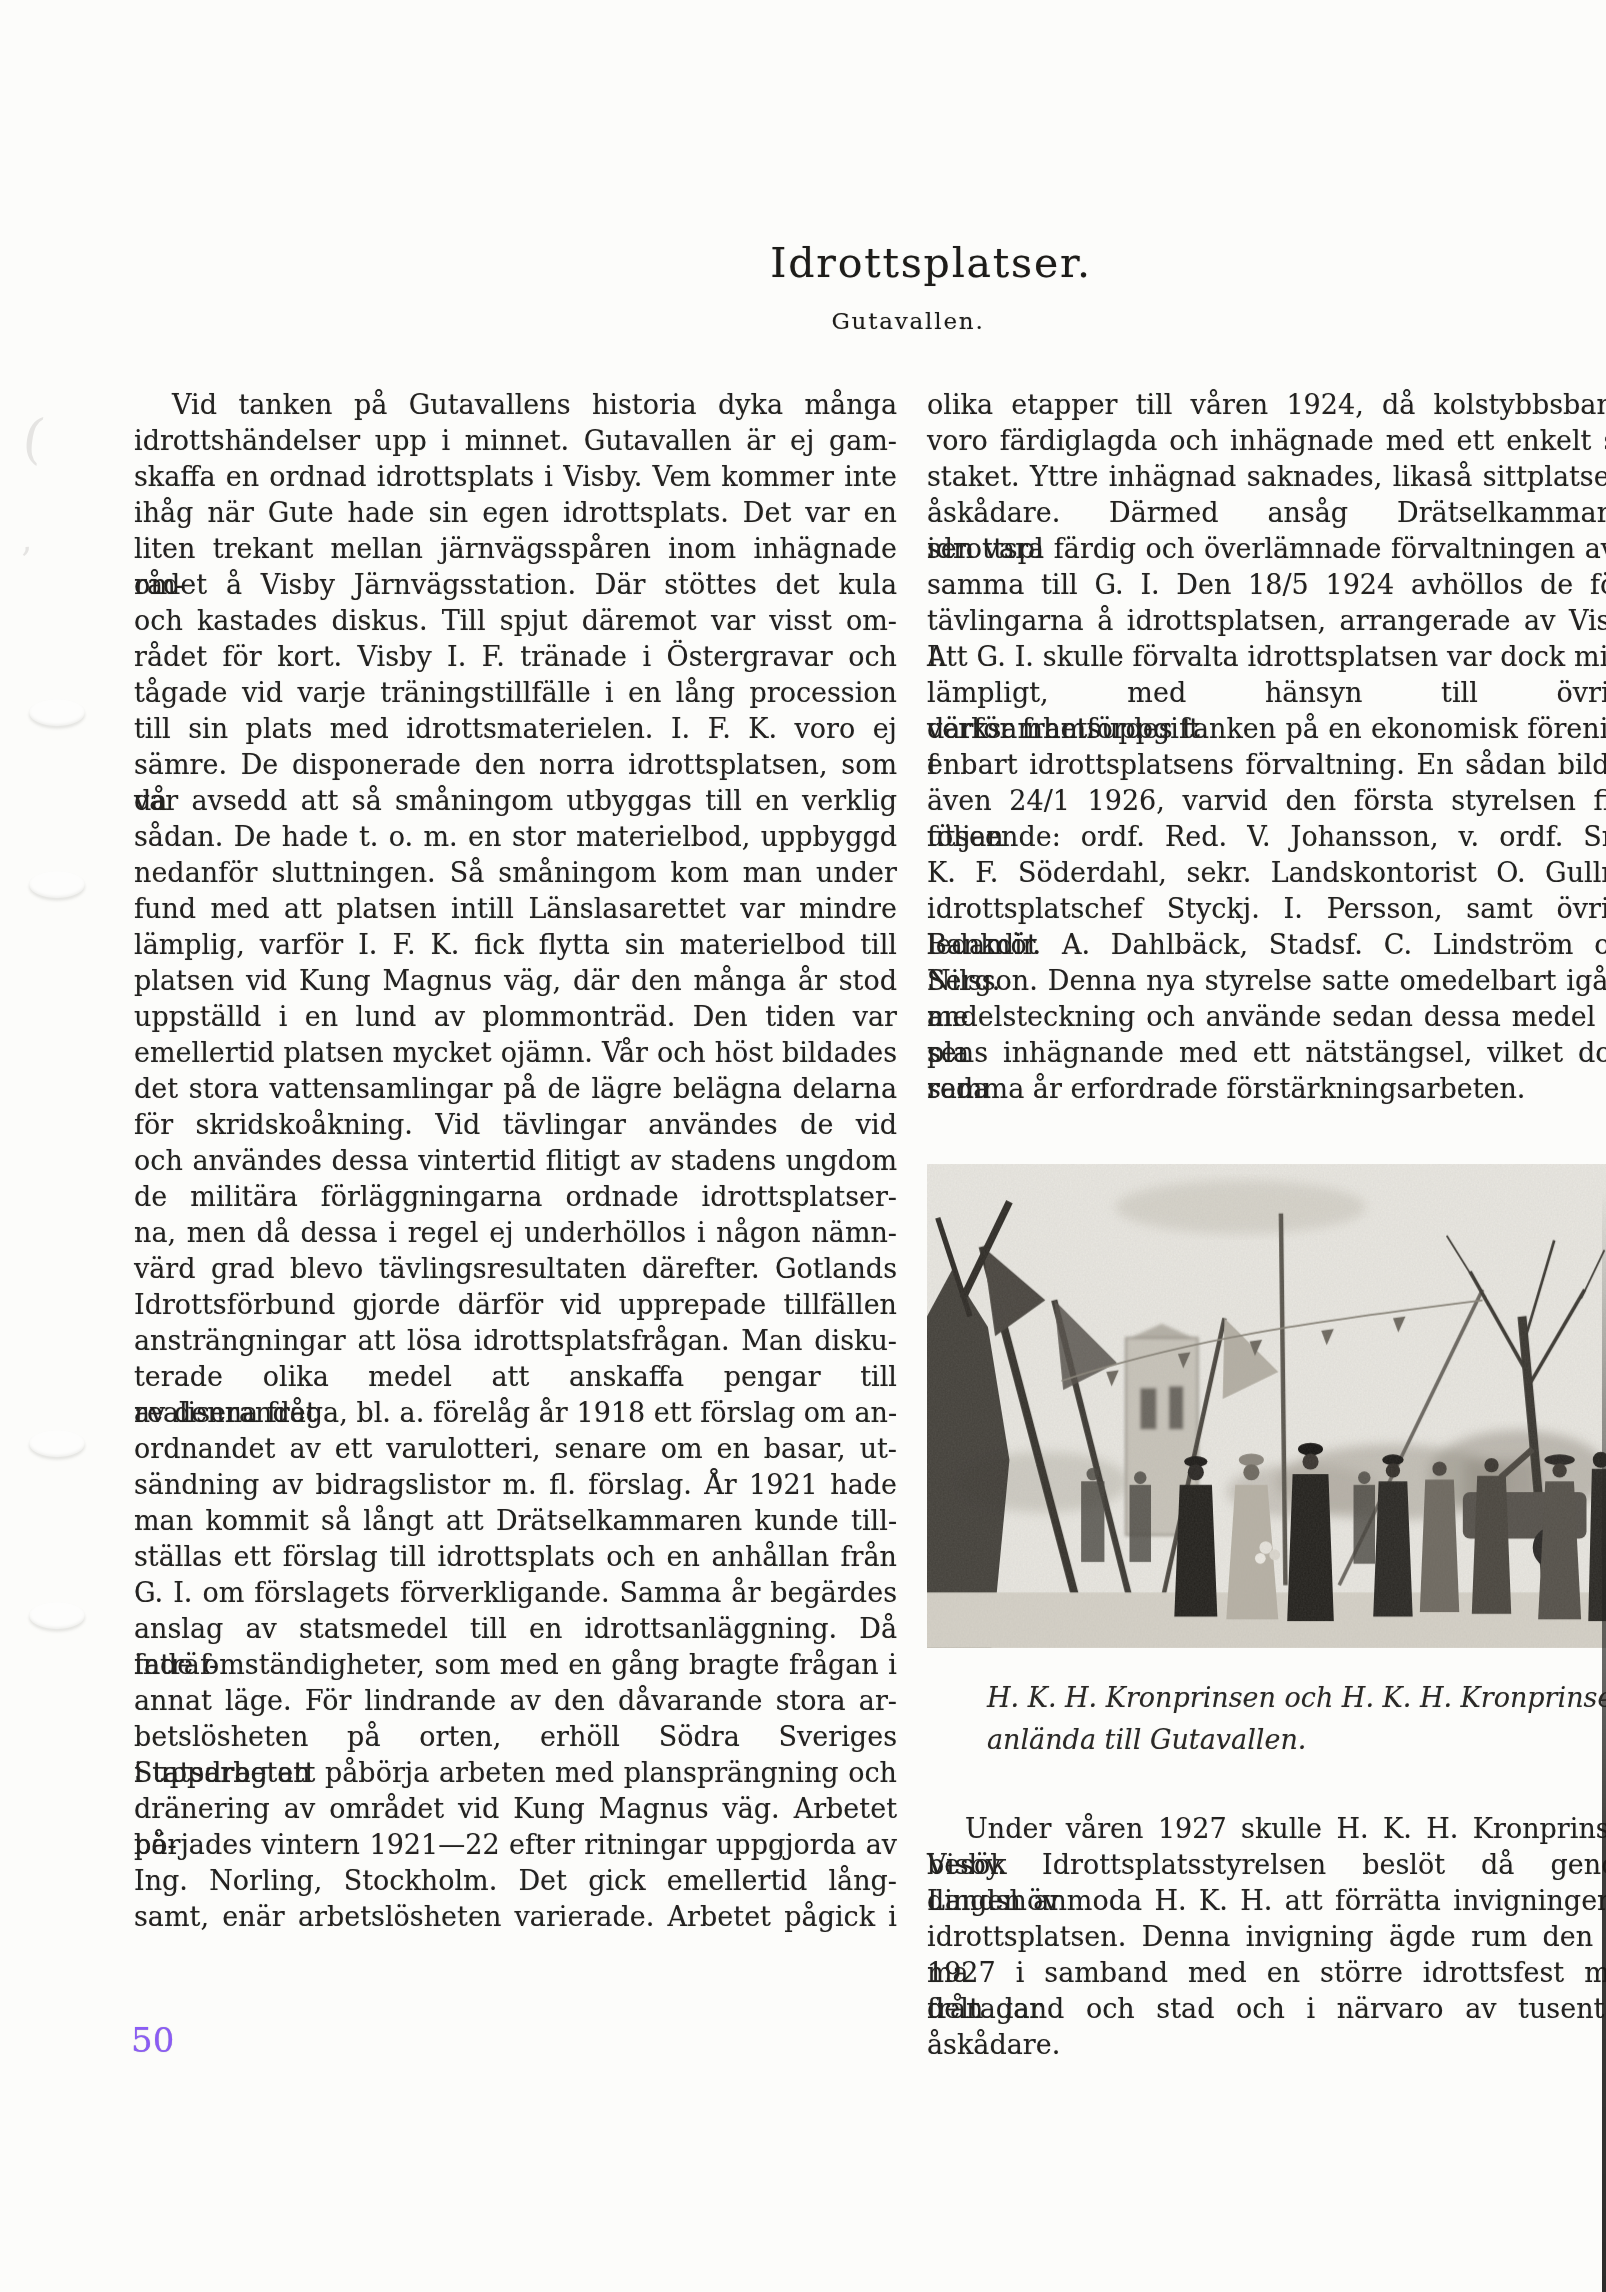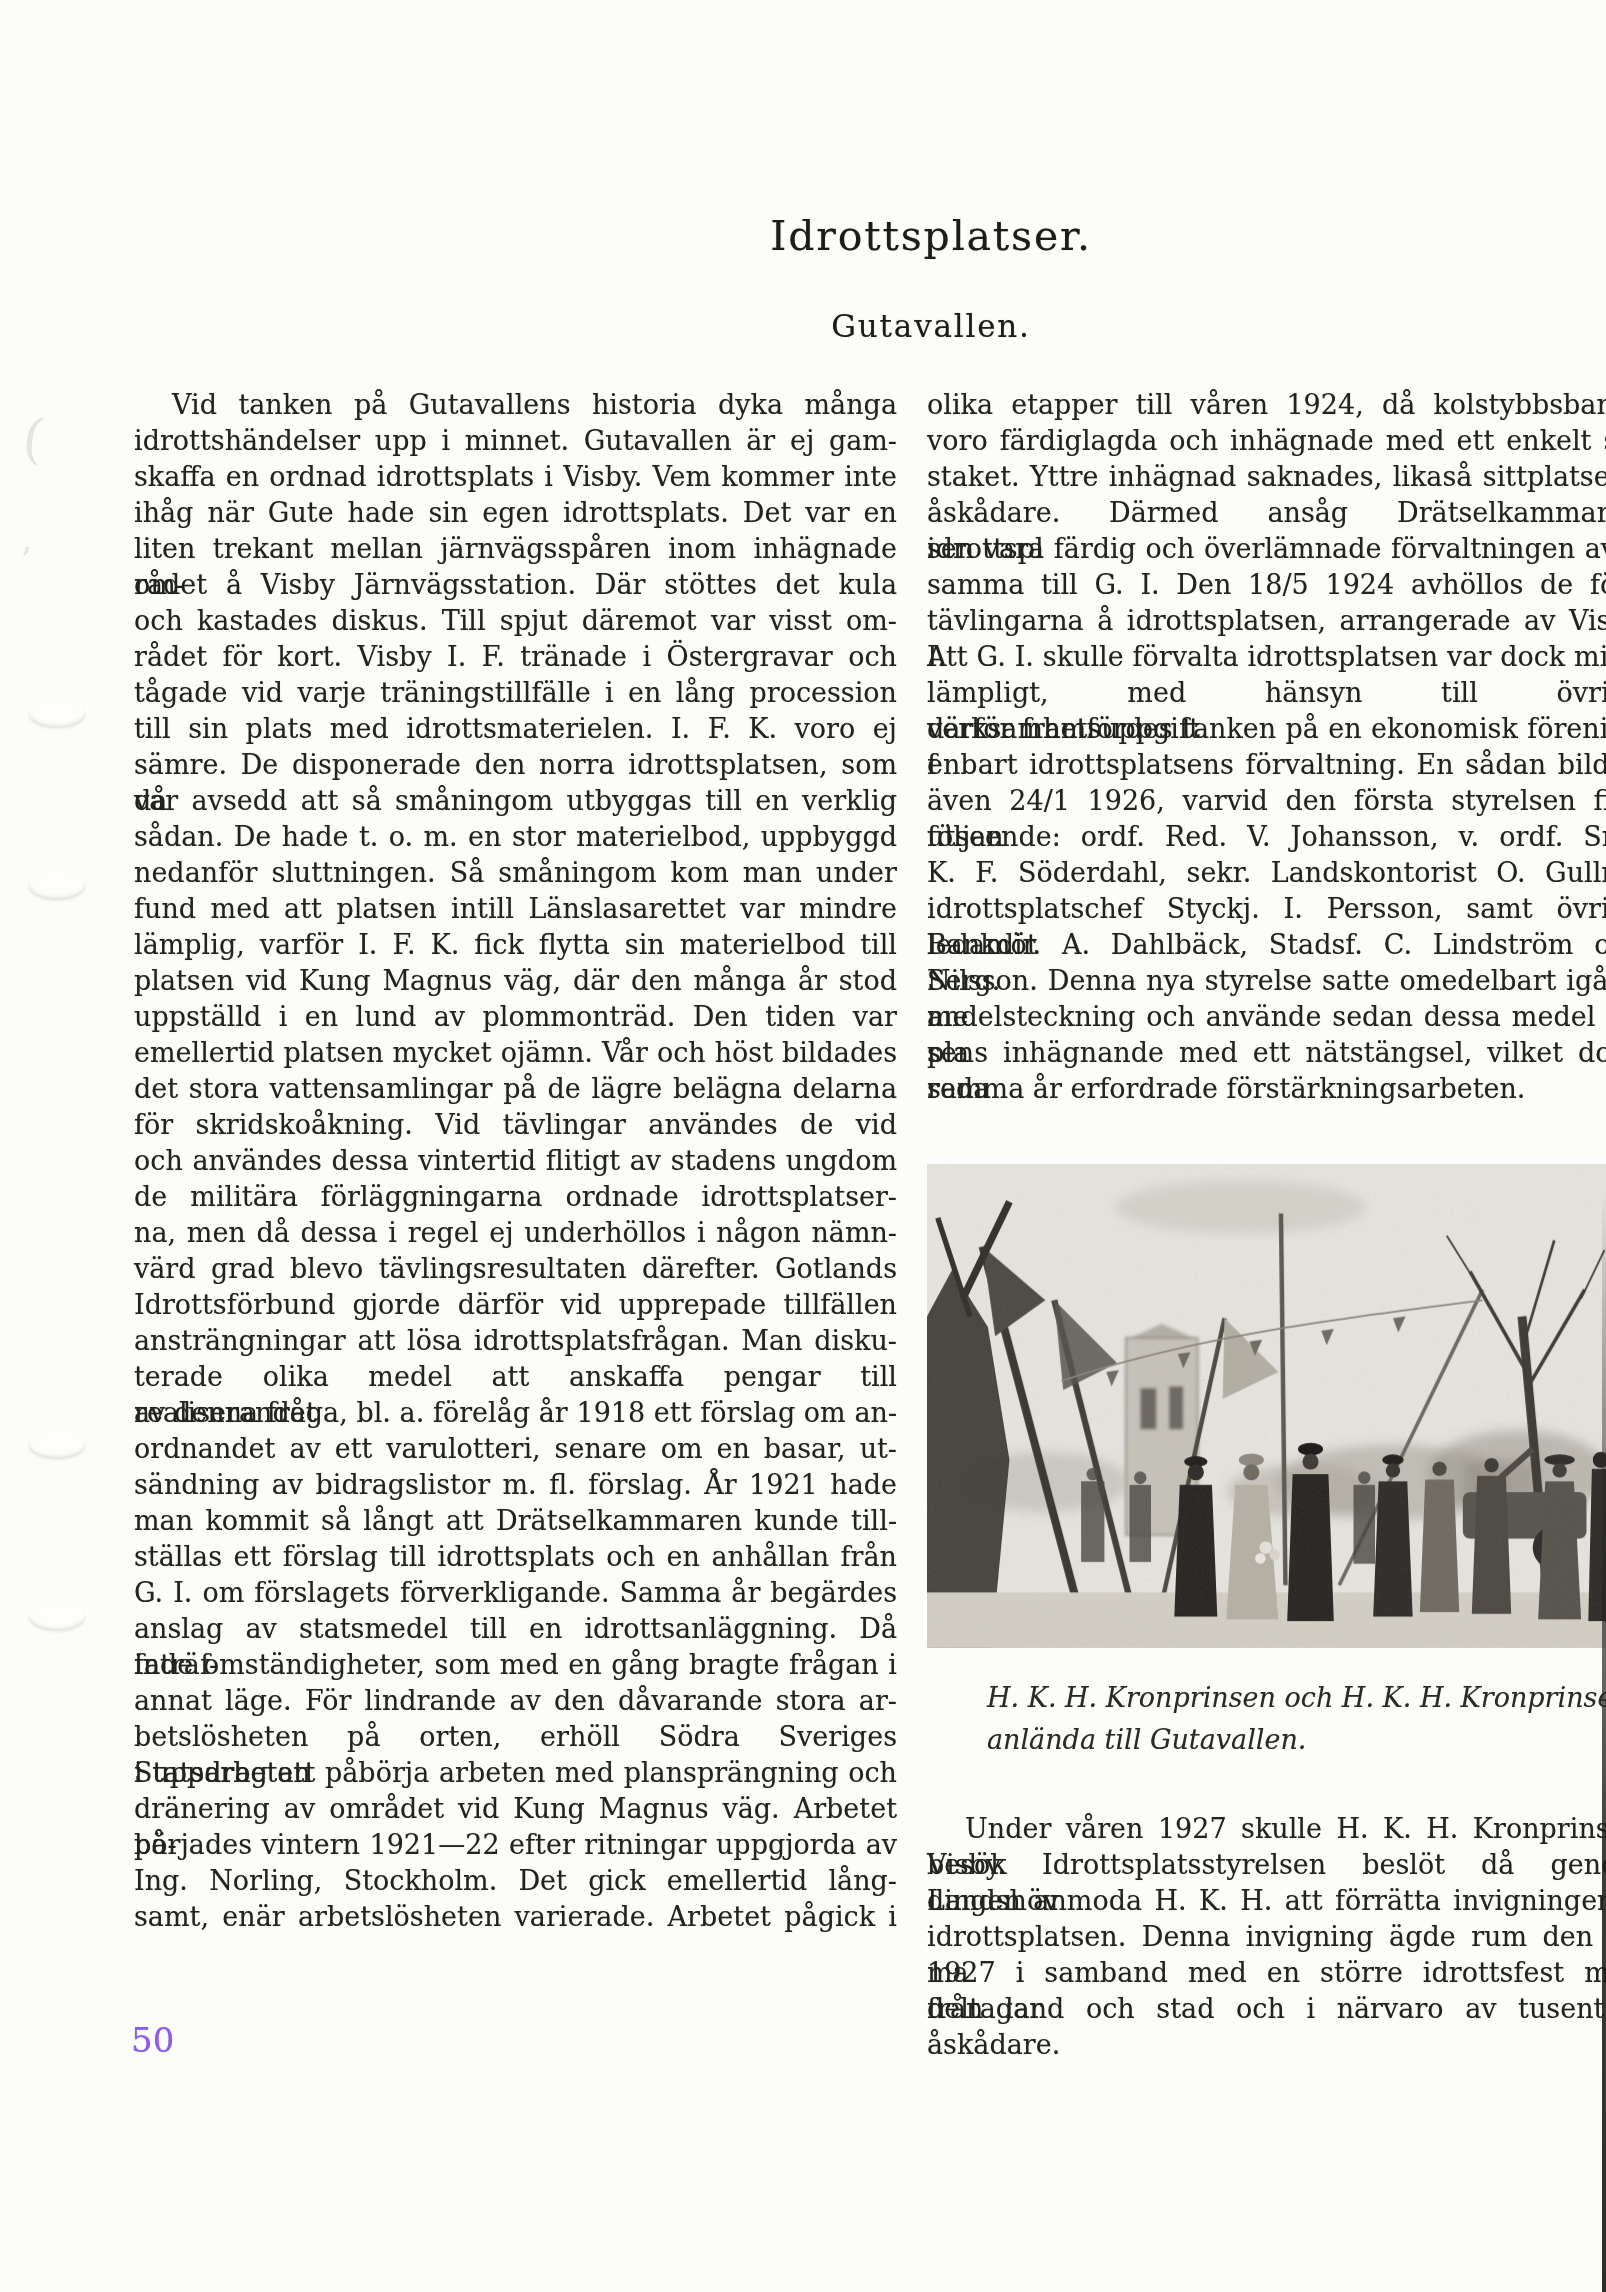--- a/index.html
+++ b/index.html
@@ -6,27 +6,27 @@
   body{background:#9a9a98;}
   .page{
     position:relative;
     width:1607px;height:2293px;
     background:#fcfcfa;
     overflow:hidden;
     font-family:"DejaVu Serif","Liberation Serif",serif;
     color:#21201d;
   }
   .page-title{
-    position:absolute;left:573px;top:212px;width:716px;
+    position:absolute;left:573px;top:239px;width:716px;
     text-align:center;font-size:41px;letter-spacing:1.8px;
     color:#1d1c19;text-shadow:0 0 0.9px rgba(35,33,30,.45);
   }
   .page-subtitle{
-    position:absolute;left:573px;top:308px;width:716px;
-    text-align:center;font-size:31px;letter-spacing:1.8px;
+    position:absolute;left:550px;top:308px;width:716px;
+    text-align:center;font-size:23px;letter-spacing:1.8px;
     color:#1d1c19;text-shadow:0 0 0.9px rgba(35,33,30,.4);
   }
   .col{
     position:absolute;font-size:27px;color:#232220;
     text-shadow:0 0 0.9px rgba(40,38,35,.35);
   }
   .col-left{left:134px;top:387px;width:763px;}
   .col-right{left:927px;top:387px;width:716px;}
   .para-after-photo{left:927px;top:1811px;width:716px;}
   .tline{

